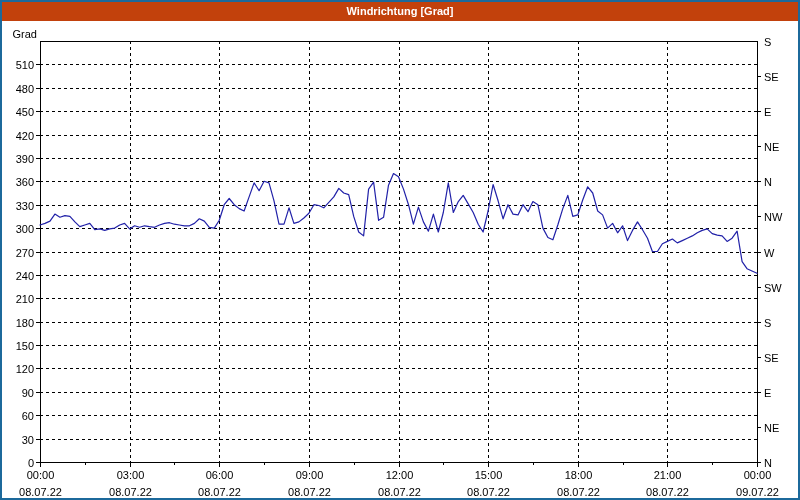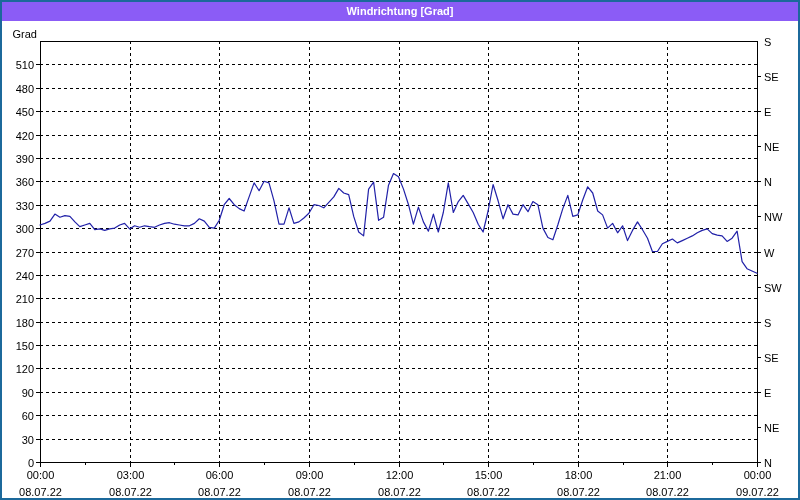--- a/index.html
+++ b/index.html
@@ -8,21 +8,21 @@
     width: 800px; height: 500px;
     box-sizing: border-box;
     border: 2px solid #1c699b;
     background: #ffffff;
     font-family: "Liberation Sans", sans-serif;
     overflow: hidden;
   }
   .titlebar {
     position: absolute; left: 0; top: 0; right: 0;
     height: 19px;
-    background: #8b5cf6;
+    background: #c2410c;
     color: #ffffff;
     font-size: 11px;
     font-weight: bold;
     text-align: center;
     line-height: 19px;
   }
   .chart-area {
     position: absolute; left: 0; top: 19px; right: 0; bottom: 0;
     background: #ffffff;
   }

